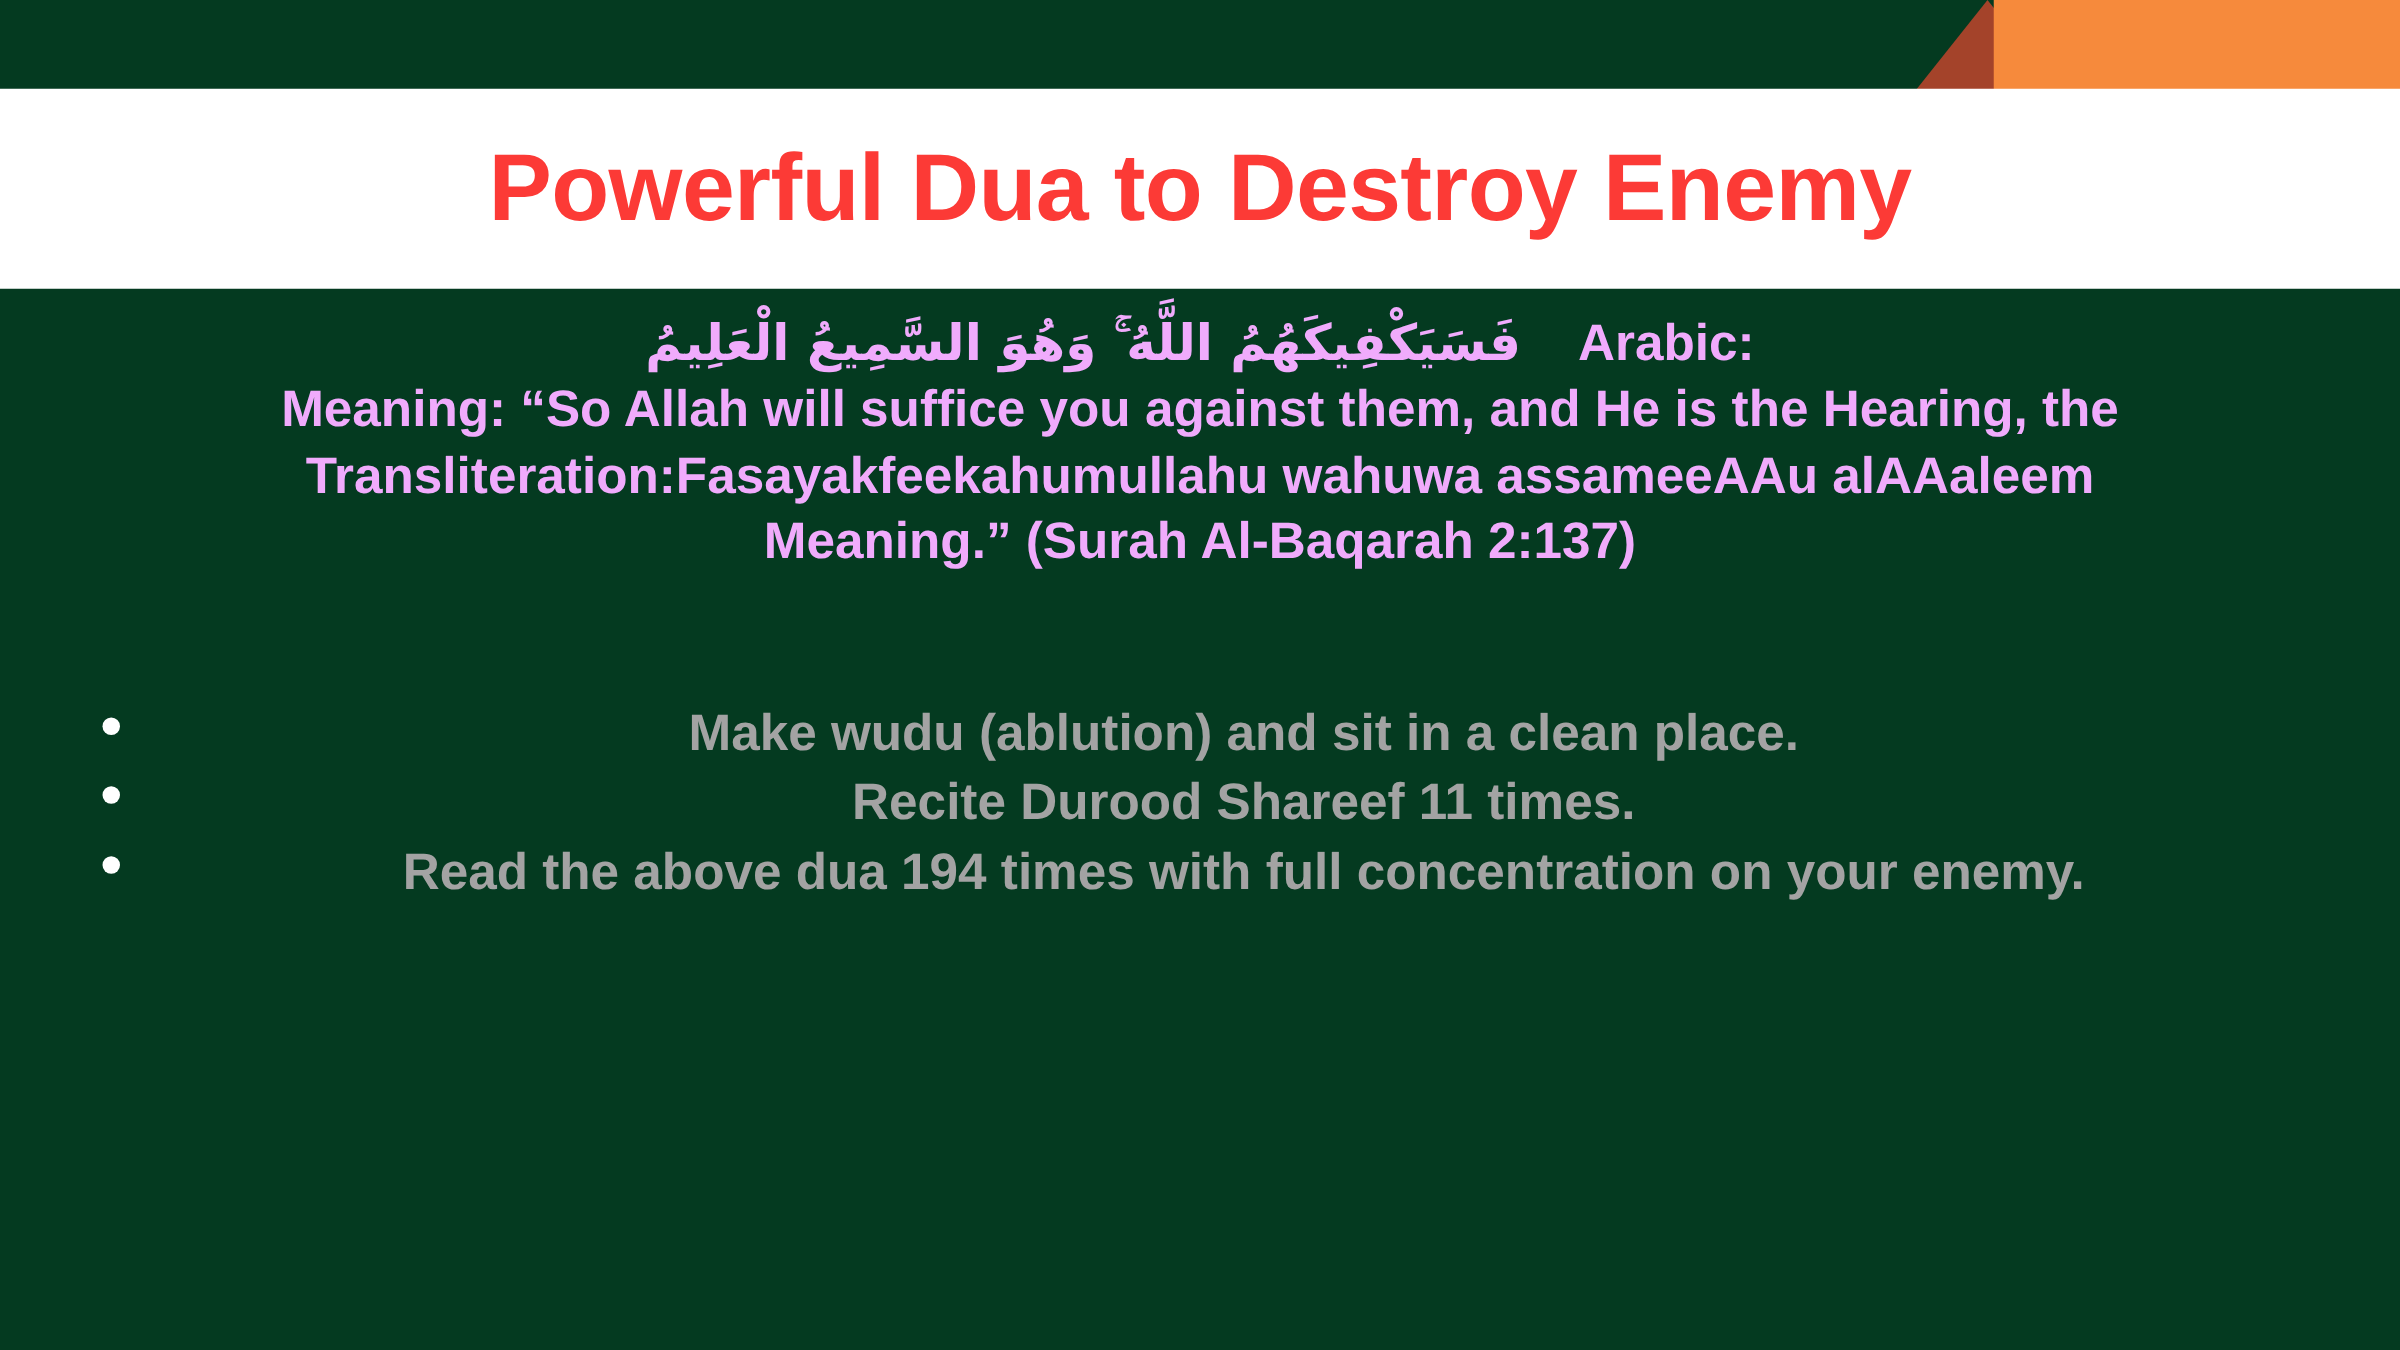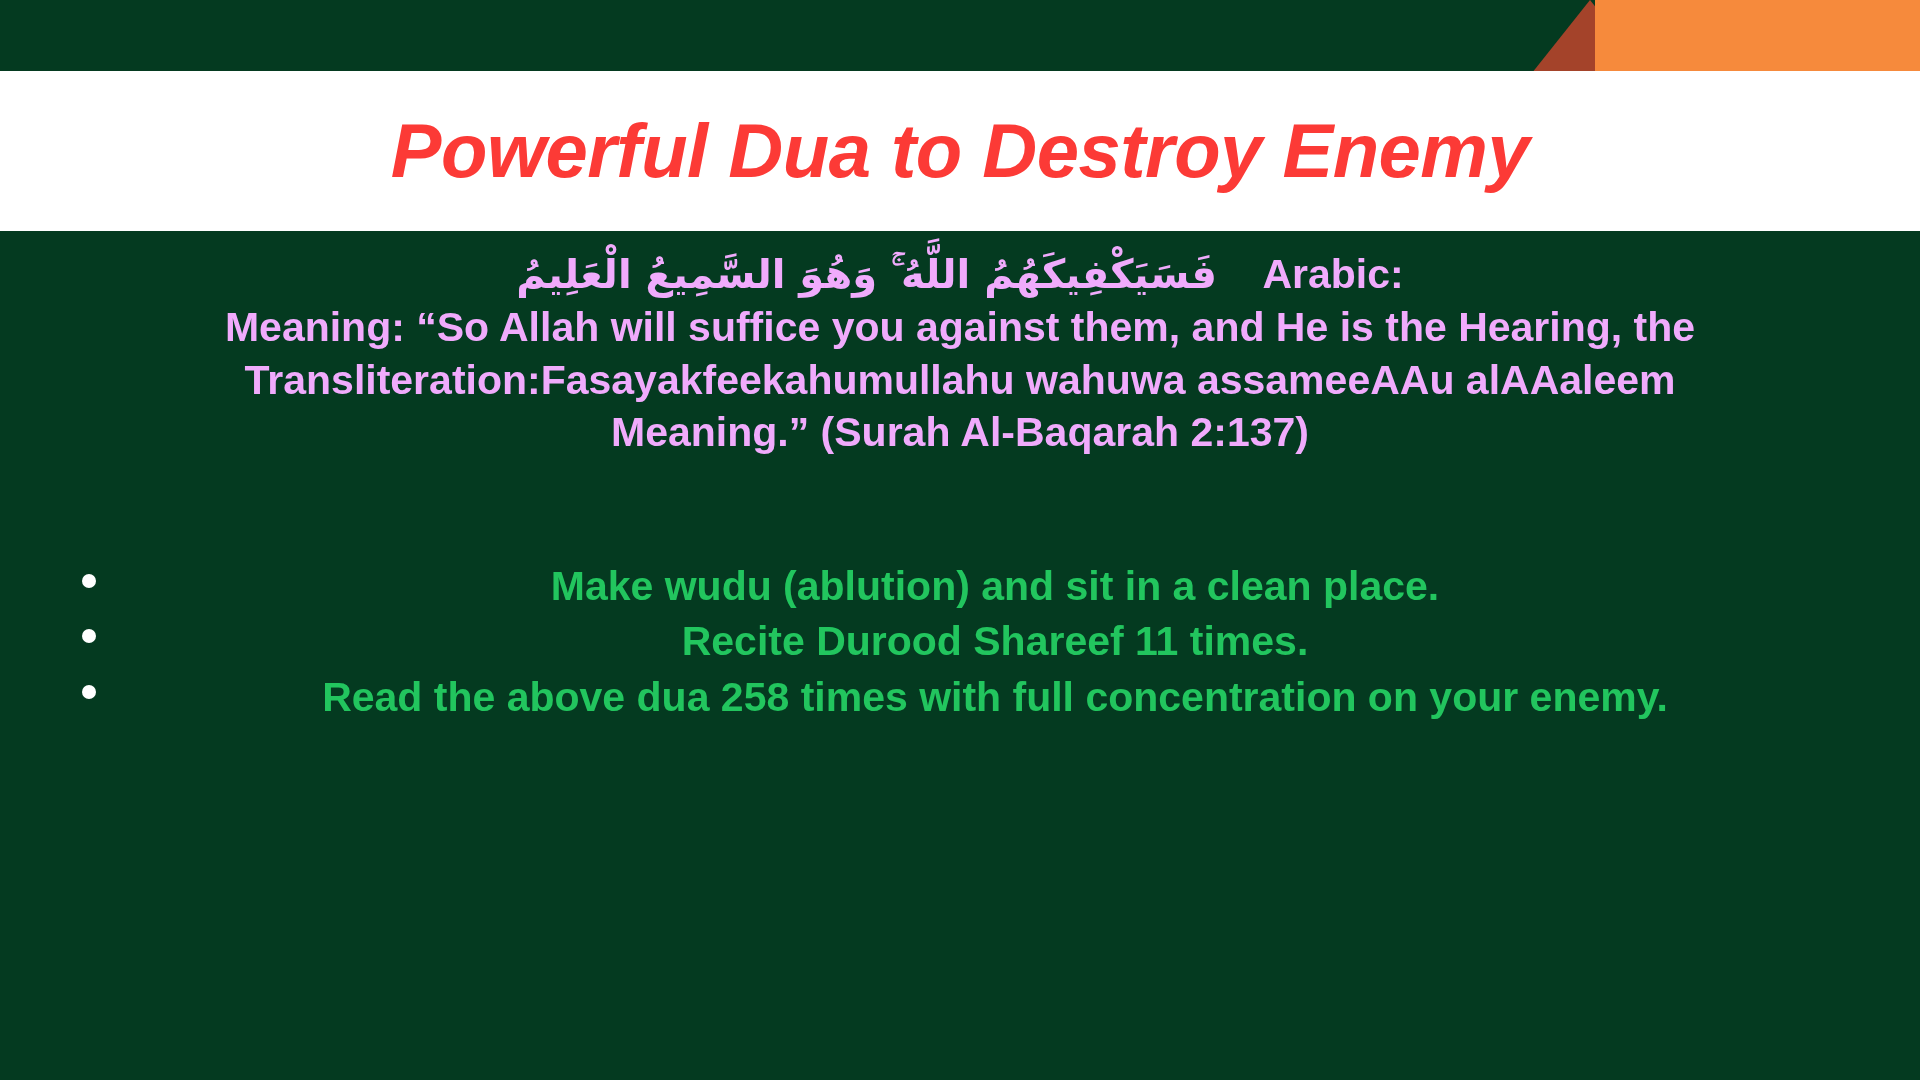--- a/index.html
+++ b/index.html
@@ -42,21 +42,20 @@
   }
 
   #title-text {
     color:#FC3A36;
     font-size:76px;
     font-weight:bold;
     letter-spacing:-0.5px;
     line-height:1;
     white-space:nowrap;
     text-align:center;
-    font-style:italic;
   }
 
   
   #verse-block {
     position:absolute;
     left:0;
     top:248px;
     width:1920px;
     padding:0 40px;
     text-align:center;
@@ -87,21 +86,21 @@
   .verse-line { display:block; }
 
   
   #steps {
     position:absolute;
     left:0;
     top:560px;
     width:1920px;
     padding:0 30px 0 60px;
     list-style:none;
-    color:#22c55e;
+    color:#a3a3a3;
     font-weight:bold;
     font-size:41px;
     line-height:1.30;
   }
 
   #steps li {
     position:relative;
     text-align:center;
     padding:0 20px 0 60px;
     margin-bottom:2px;
@@ -146,17 +145,17 @@
     <li>
       <span class="bullet"></span>
       <span>Make wudu (ablution) and sit in a clean place.</span>
     </li>
     <li>
       <span class="bullet"></span>
       <span>Recite Durood Shareef 11 times.</span>
     </li>
     <li>
       <span class="bullet"></span>
-      <span>Read the above dua 258 times with full concentration on your enemy.</span>
+      <span>Read the above dua 194 times with full concentration on your enemy.</span>
     </li>
   </ul>
 
 </div>
 
 </body></html>

